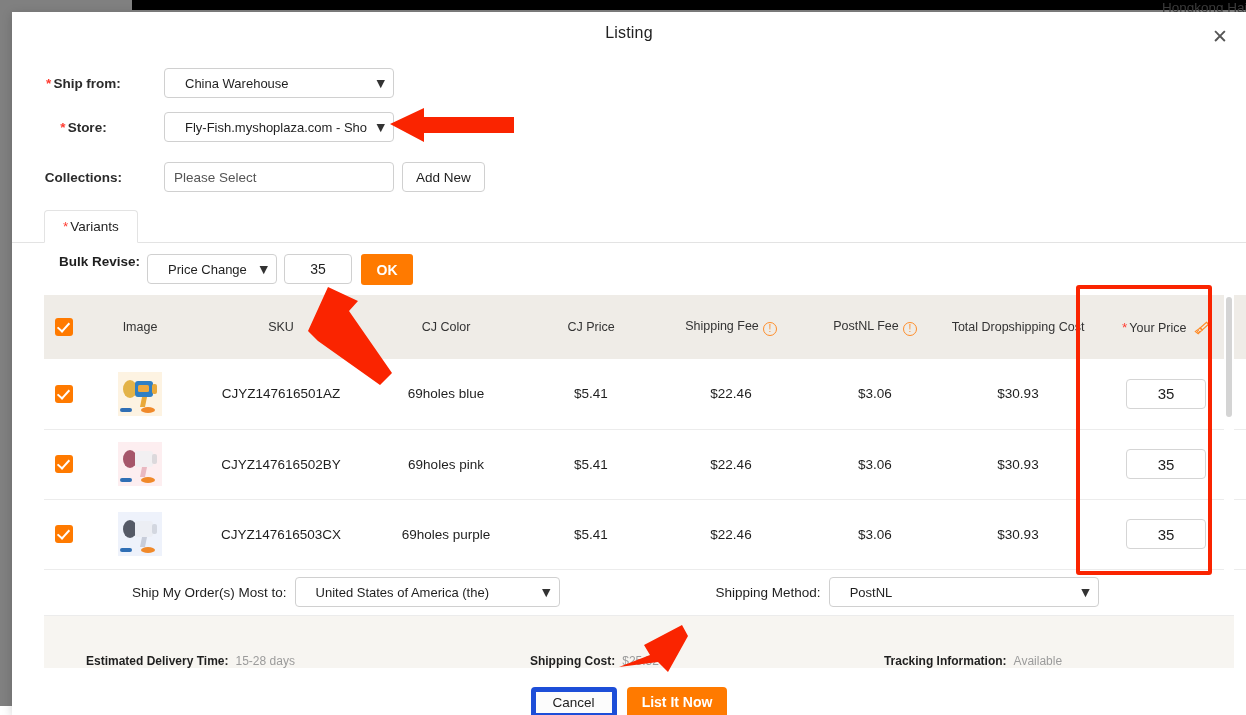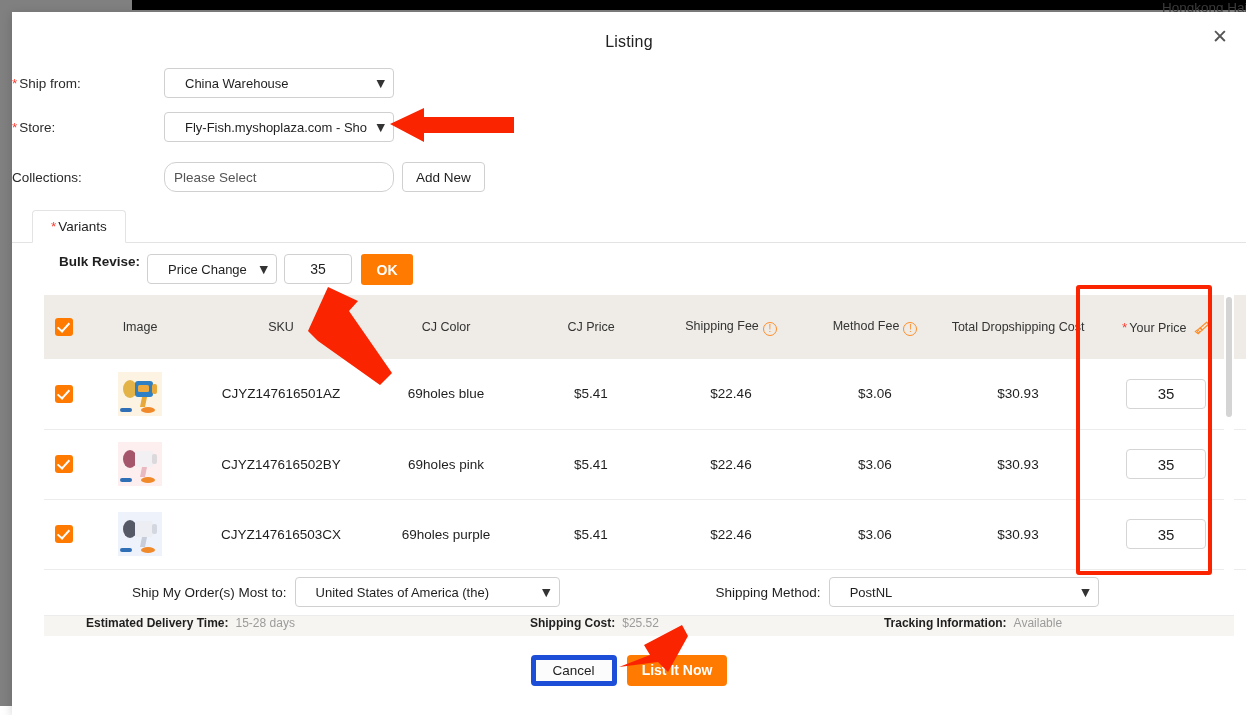--- a/index.html
+++ b/index.html
@@ -37,36 +37,36 @@
     position: absolute; left: 12px; top: 12px;
     width: 1234px; height: 703px;
     background: #ffffff;
     box-shadow: 0 2px 10px rgba(0,0,0,.18);
     overflow: hidden;
   }
   .modal-header {
     position: relative; height: 56px;
   }
   .modal-title {
-    position: absolute; left: 0; right: 0; top: 21px;
+    position: absolute; left: 0; right: 0; top: 12px;
     text-align: center; font-size: 16px; color: #222; letter-spacing: .2px;
   }
   .modal-close {
     position: absolute; right: 14px; top: 12px;
     width: 24px; height: 24px; cursor: pointer;
     color: #555; font-size: 19px; line-height: 24px; text-align: center;
     font-family: "DejaVu Sans", sans-serif;
   }
 
   
   .form-area { padding: 0 0 0 0; }
   .form-row { display: flex; align-items: center; margin-bottom: 14px; }
   .form-label {
-    width: 152px; text-align: left; padding-right: 9px;
-    font-size: 13.5px; color: #2b2b2b; white-space: nowrap;
+    width: 152px; text-align: center; padding-right: 9px;
+    font-size: 13.5px; color: #2b2b2b; white-space: nowrap; font-weight: bold;
   }
   .req { color: #ff3b30; margin-right: 2px; font-size: 13.5px; }
 
   .sel {
     -webkit-appearance: none; appearance: none;
     width: 230px; height: 30px;
     border: 1px solid #d0d0d0; border-radius: 4px;
     background: #fff; padding: 0 26px 0 20px;
     font-size: 13px; color: #1f1f1f;
     font-family: "Liberation Sans", sans-serif;
@@ -74,41 +74,41 @@
   }
   .sel-wrap { position: relative; display: inline-block; }
   .sel-wrap .caret {
     position: absolute; right: 9px; top: 50%; transform: translateY(-50%);
     pointer-events: none; font-size: 11px; color: #333;
     font-family: "DejaVu Sans", sans-serif;
   }
 
   .txt {
     width: 230px; height: 30px;
-    border: 1px solid #d0d0d0; border-radius: 12px;
+    border: 1px solid #d0d0d0; border-radius: 4px;
     padding: 0 9px; font-size: 13.5px; color: #1f1f1f;
     font-family: "Liberation Sans", sans-serif;
     background: #fff;
   }
   .txt::placeholder { color: #555; }
 
   .btn-plain {
     height: 30px; padding: 0 13px; margin-left: 8px;
     border: 1px solid #d0d0d0; border-radius: 4px; background: #fff;
     font-size: 13.5px; color: #1f1f1f; cursor: pointer;
     font-family: "Liberation Sans", sans-serif;
   }
 
   
   .tabs {
     margin-top: 18px; position: relative; height: 33px;
     border-bottom: 1px solid #e3e3e3;
   }
   .tab {
-    position: absolute; left: 20px; bottom: -1px;
+    position: absolute; left: 32px; bottom: -1px;
     height: 33px; line-height: 32px; padding: 0 18px;
     border: 1px solid #e3e3e3; border-bottom: 1px solid #fff;
     border-radius: 4px 4px 0 0; background: #fff;
     font-size: 13.5px; color: #1f1f1f; cursor: pointer; text-align: right;
   }
 
   
   .bulk {
     display: flex; align-items: flex-start; gap: 7px;
     padding: 11px 0 10px 47px;
@@ -194,21 +194,21 @@
   .ship-row {
     display: flex; align-items: center; height: 46px;
     margin: 0 12px 0 32px; width: 1190px;
     border-bottom: 1px solid #ececec;
   }
   .ship-lbl { font-size: 13.5px; color: #1f1f1f; }
   .ship-sel-a { width: 265px; }
   .ship-sel-b { width: 270px; }
 
   .summary {
-    display: flex; align-items: flex-start; height: 20px;
+    display: flex; align-items: flex-end; height: 52px;
     margin: 0 12px 0 32px; width: 1190px;
     background: #f7f5f1; font-size: 12px;
   }
   .sum-k { font-weight: bold; color: #1f1f1f; }
   .sum-v { color: #9b9b9b; margin-left: 7px; }
 
   
   .footer {
     display: flex; justify-content: center; align-items: center;
     gap: 10px; padding-top: 19px;
@@ -312,21 +312,21 @@
               <span class="chkbox"></span>
             </th>
             <th class="c-img">Image</th>
             <th class="c-sku">SKU</th>
             <th class="c-color">CJ Color</th>
             <th class="c-price">CJ Price</th>
             <th class="c-ship">
               <span>Shipping Fee</span><span class="info-ic">!</span>
             </th>
             <th class="c-serv">
-              <span>Method Fee</span><span class="info-ic">!</span>
+              <span>PostNL Fee</span><span class="info-ic">!</span>
             </th>
             <th class="c-total">Total Dropshipping Cost</th>
             <th class="c-your">
               <span class="req">*</span><span>Your Price</span>
               <svg width="16" height="14" viewBox="0 0 16 14" style="vertical-align:-3px;margin-left:4px;">
                 <path d="M12.5 1.2 L14.6 3.2 L8.2 9.0 L6.1 7.0 Z" fill="none" stroke="#ff8c28" stroke-width="1.2"></path>
                 <path d="M6.1 7.0 L8.2 9.0 L4.2 12.6 L1.4 10.4 Z" fill="none" stroke="#ff8c28" stroke-width="1.2"></path>
                 <path d="M2.6 11.4 L5.0 9.2 M3.6 12.2 L6.0 10.0" stroke="#ff8c28" stroke-width="1"></path>
               </svg>
             </th>

